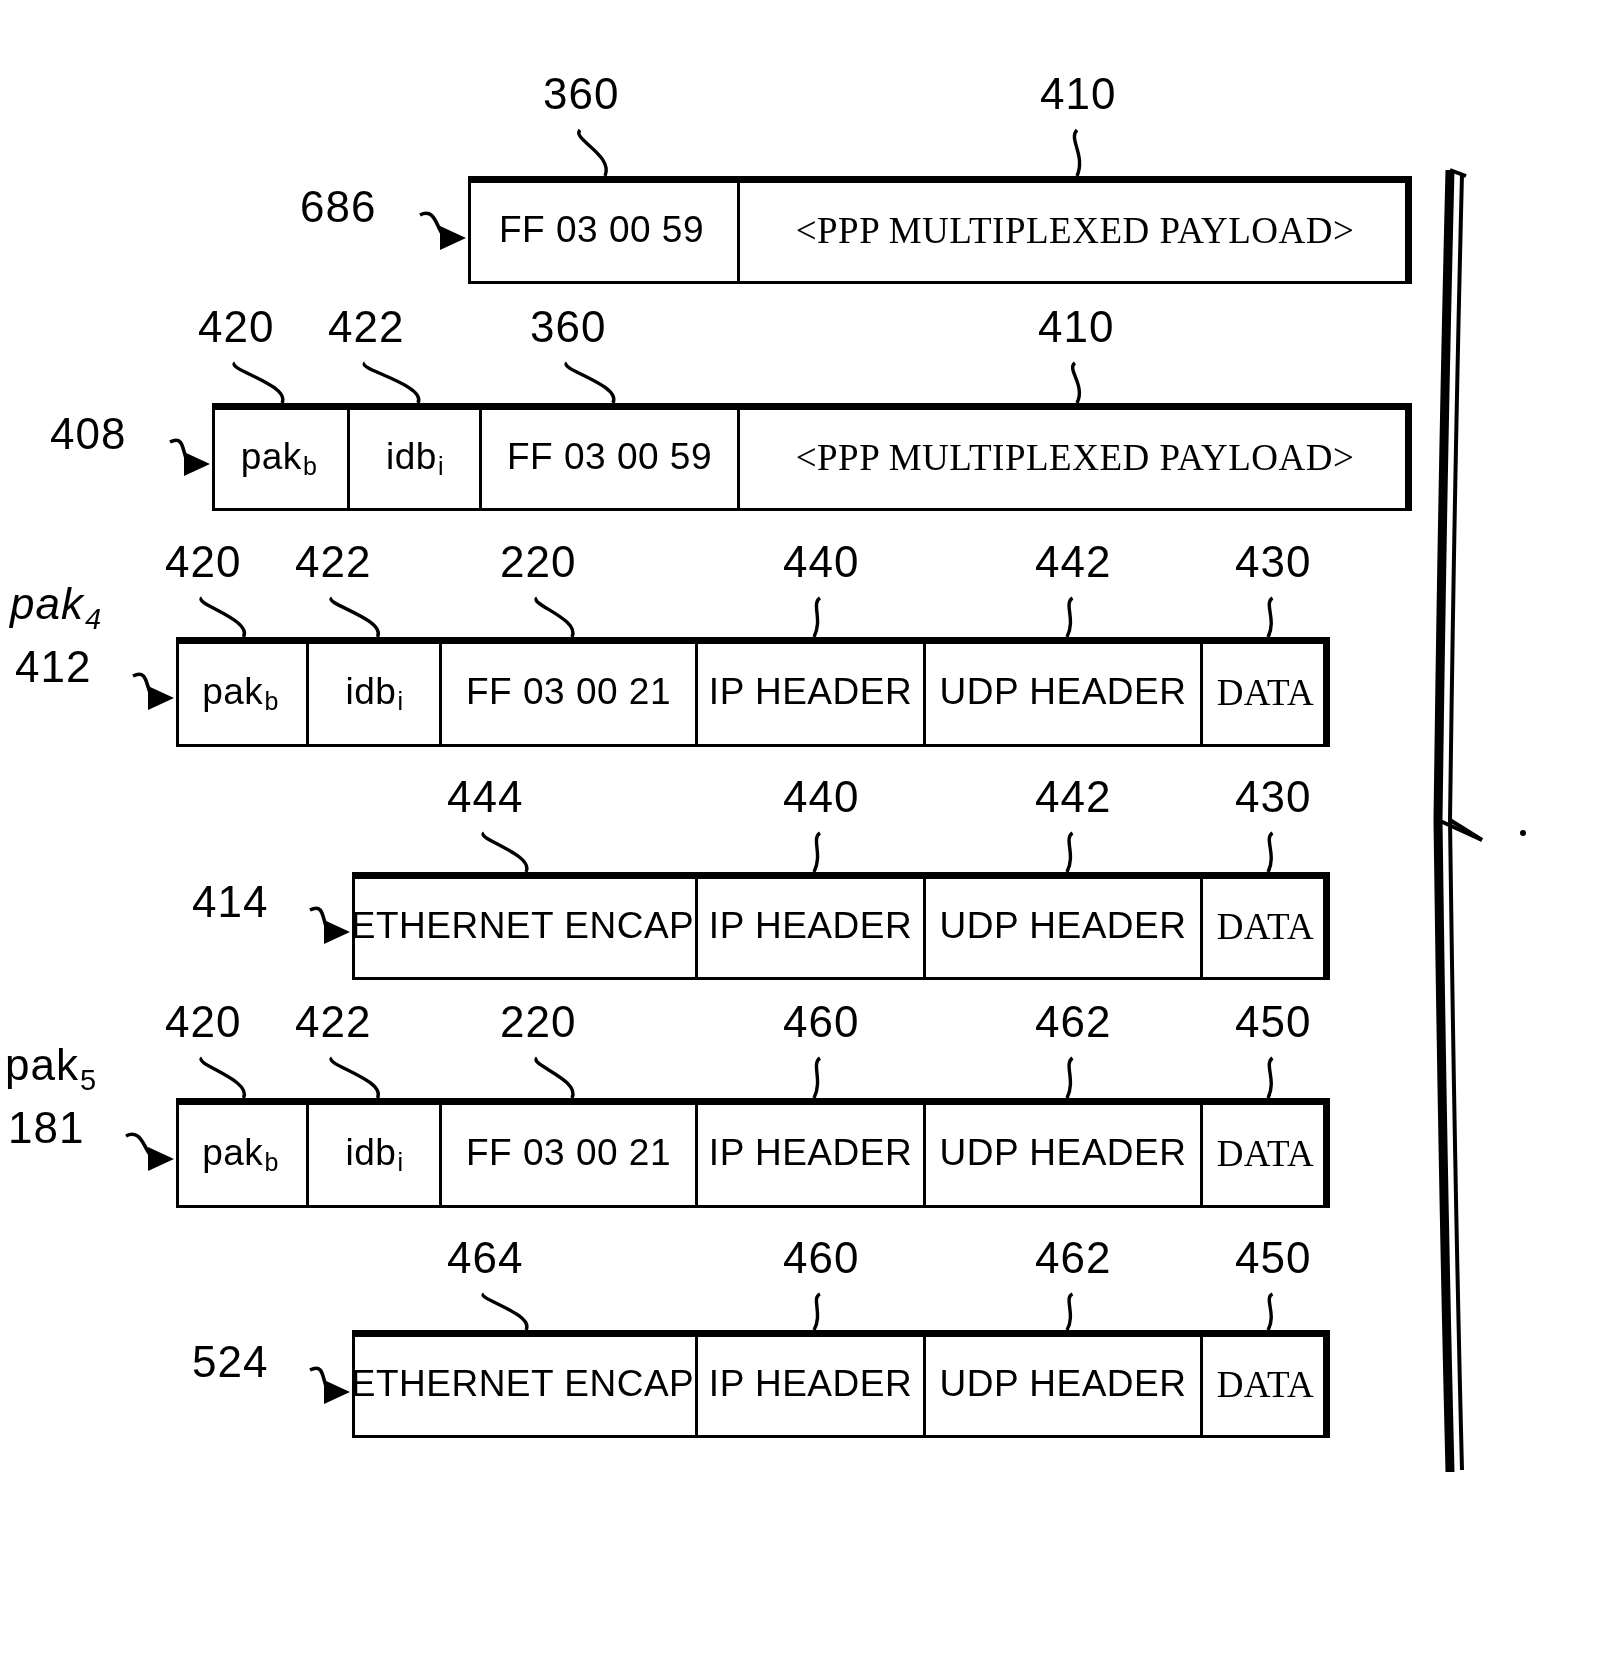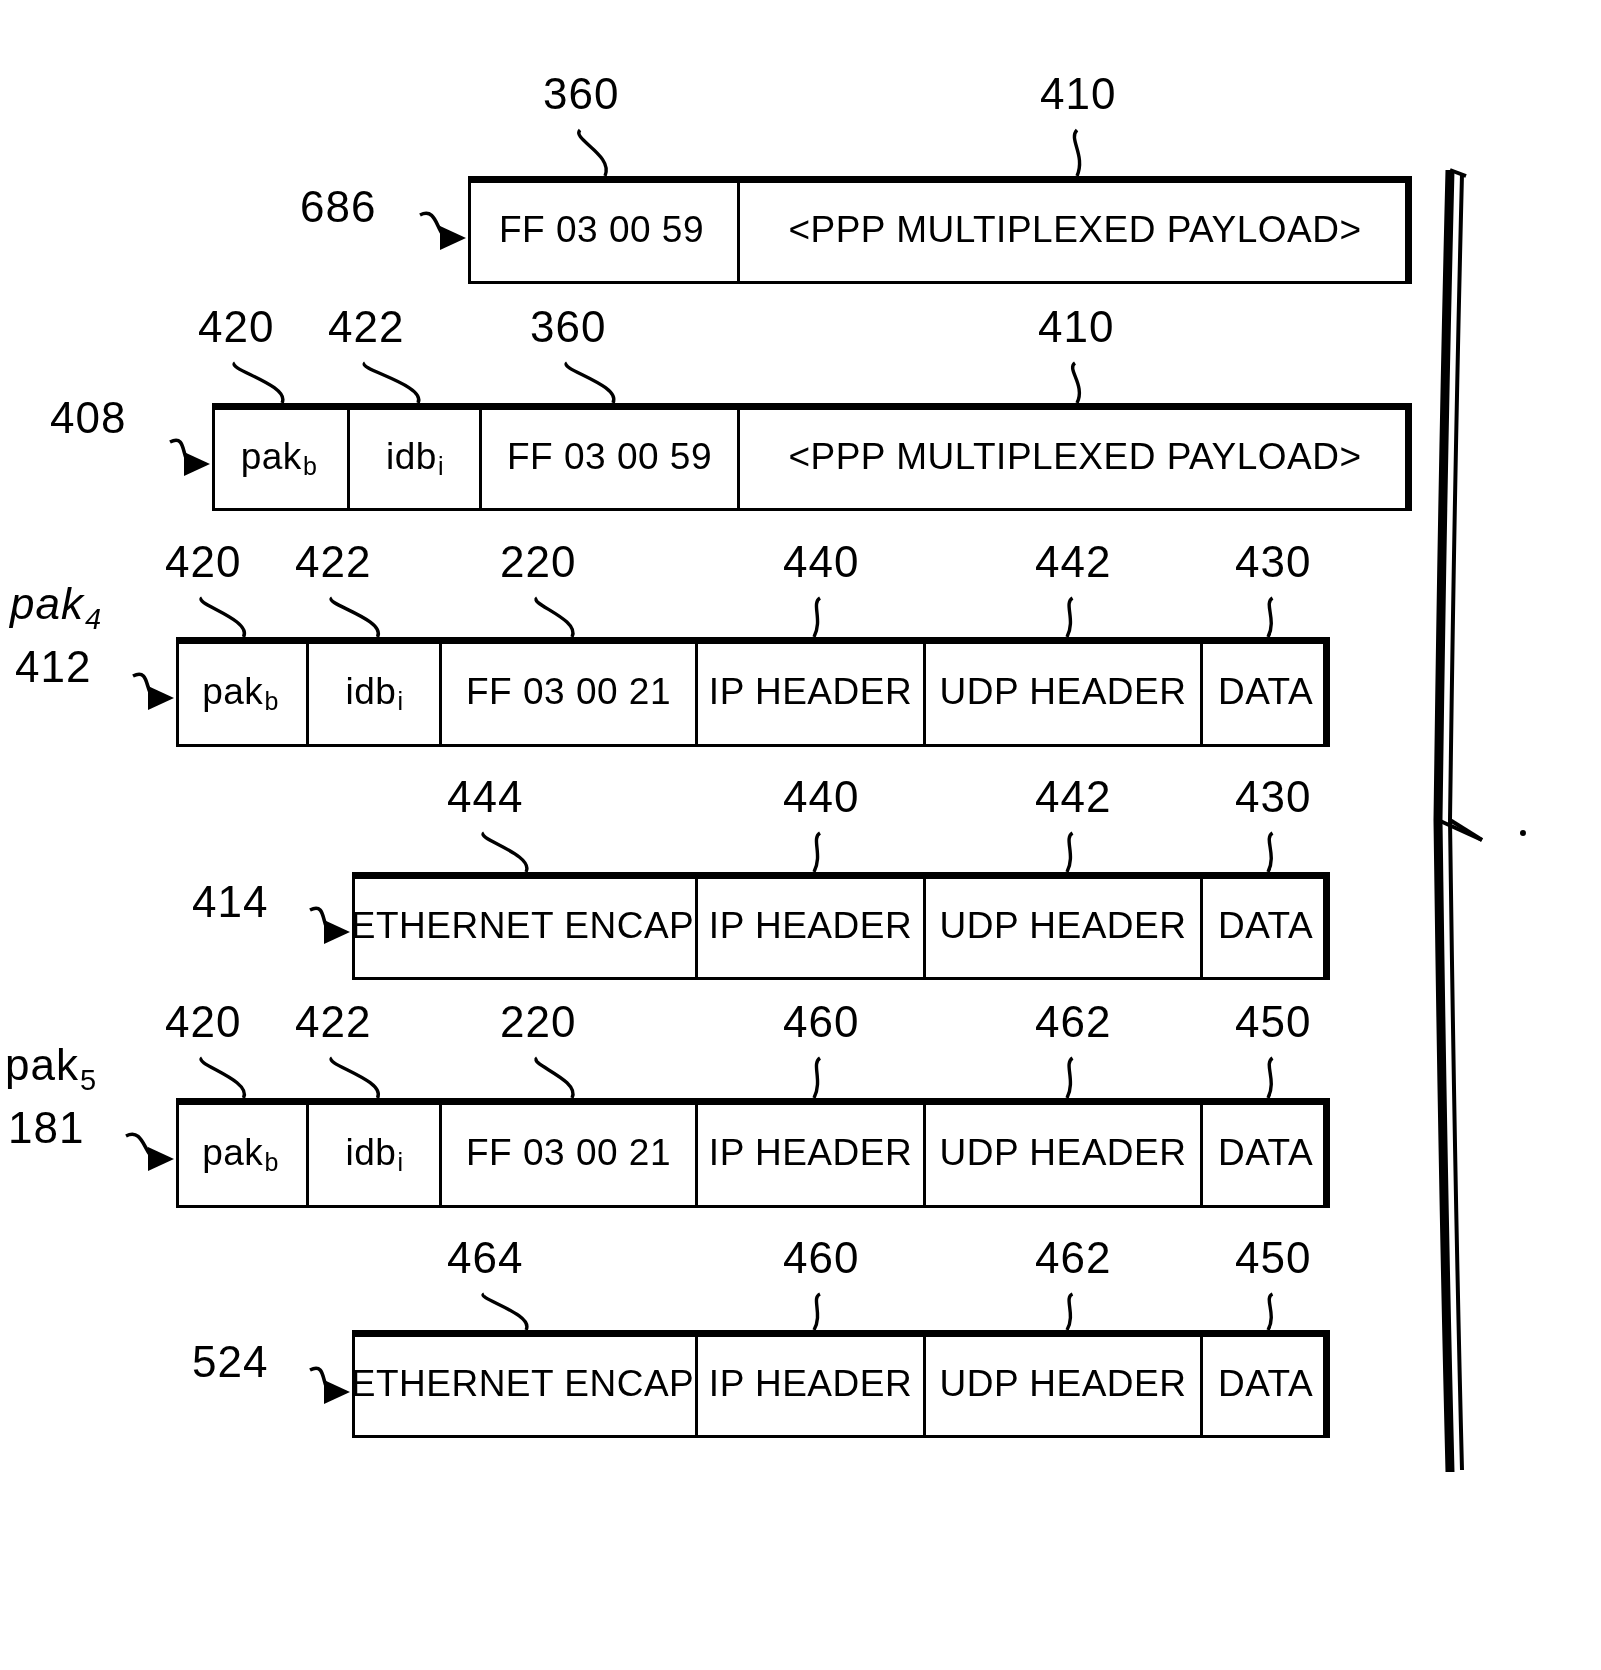--- a/index.html
+++ b/index.html
@@ -35,21 +35,21 @@
     display: flex;
     align-items: center;
     justify-content: center;
     border-right: 3px solid #000;
     font-size: 37px;
     letter-spacing: 0.5px;
     white-space: nowrap;
     overflow: hidden;
     padding-bottom: 4px;
   }
-  .pkt-cell:last-child { border-right: none; }
+  .pkt-cell:last-child { border-right: none; font-family: Liberation Serif, serif; }
   .pkt-cell sub {
     font-size: 25px;
     vertical-align: baseline;
     position: relative;
     top: 9px;
     left: 1px;
   }
 
   
   .ref {
@@ -153,21 +153,21 @@
       <svg width="86" height="50">
         <path d="M20,5 C11,11 75,27 66,45" stroke="#000" stroke-width="3.4" fill="none"></path>
       </svg>
     </div>
     <div class="ref" style="left: 1038px; top: 305px;">410</div>
     <div class="leader" style="left: 1055px; top: 358px;">
       <svg width="42" height="50">
         <path d="M20,5 C11,11 31,27 22,45" stroke="#000" stroke-width="3.4" fill="none"></path>
       </svg>
     </div>
-    <div class="ref" style="left: 50px; top: 396px;">408</div>
+    <div class="ref" style="left: 50px; top: 412px;">408</div>
     <div class="callout" style="left: 160px; top: 412px;">
       <svg width="70" height="82">
         <path d="M10,30 C28,21 20,49 32,52" stroke="#000" stroke-width="3.6" fill="none"></path>
         <polygon points="50,52 24,40 24,64" fill="#000"></polygon>
       </svg>
     </div>
     <div class="pkt-row" style="left: 176px; top: 637px; width: 1154px; height: 110px;">
       <div class="pkt-cell" style="width: 135px; flex: 0 0 135px;">
         <span>pak</span>
         <sub>b</sub>

